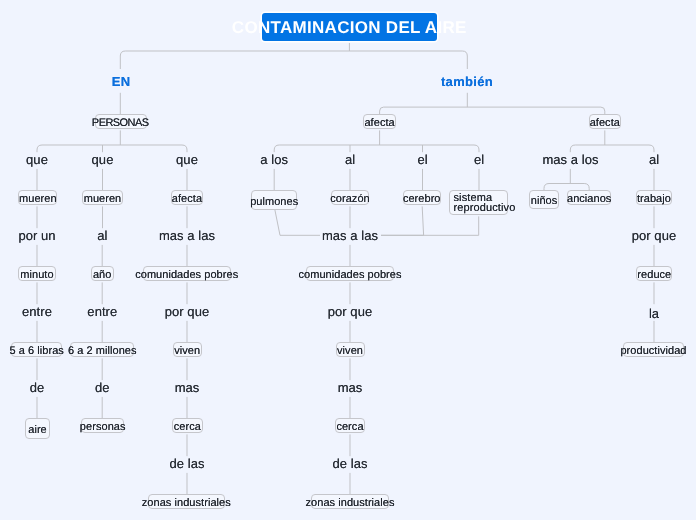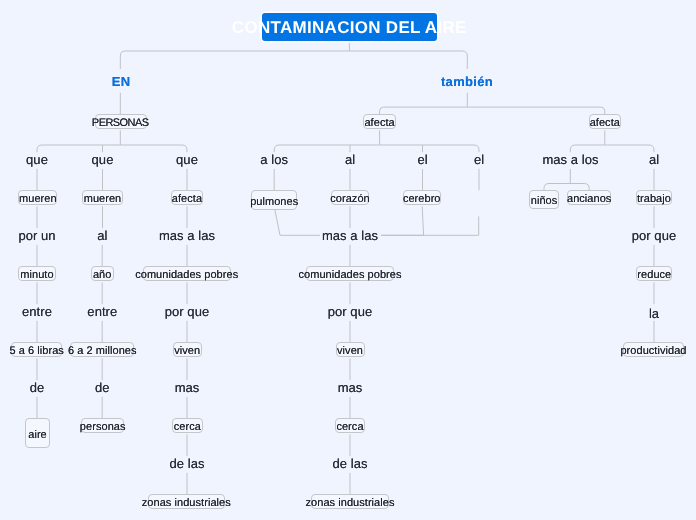--- a/index.html
+++ b/index.html
@@ -126,34 +126,38 @@
     <div class="node root" style="left:262px;top:12.6px;width:174.5px;height:28px">CONTAMINACION DEL AIRE</div>
     <div class="node caps" style="left:94.5px;top:114.3px;width:52px;height:14.6px">PERSONAS</div>
     <div class="node" style="left:363.45px;top:114.3px;width:32.3px;height:14.6px">afecta</div>
     <div class="node" style="left:588.6px;top:114.3px;width:32.4px;height:14.6px">afecta</div>
     <div class="node" style="left:18.3px;top:190.3px;width:39px;height:14.6px">mueren</div>
     <div class="node" style="left:82.3px;top:190.3px;width:40.4px;height:14.6px">mueren</div>
     <div class="node" style="left:170.7px;top:190.3px;width:32.6px;height:14.6px">afecta</div>
     <div class="node" style="left:251px;top:190.3px;width:46.4px;height:20px">pulmones</div>
     <div class="node" style="left:330.55px;top:190.3px;width:38.9px;height:14.6px">corazón</div>
     <div class="node" style="left:402.5px;top:190.3px;width:38.4px;height:14.6px">cerebro</div>
+    <div class="node multi" style="left:448.8px;top:190.3px;width:59.6px;height:24.6px">
+      <span>sistema</span>
+      <span class="ln2">reproductivo</span>
+    </div>
     <div class="node" style="left:528.85px;top:190.3px;width:30.3px;height:19px">niños</div>
     <div class="node" style="left:567.45px;top:190.3px;width:43.5px;height:14.6px">ancianos</div>
     <div class="node" style="left:635.6px;top:190.3px;width:36.6px;height:14.6px">trabajo</div>
     <div class="node" style="left:18.3px;top:266.3px;width:37.4px;height:14.6px">minuto</div>
     <div class="node" style="left:90.65px;top:266.3px;width:23.1px;height:14.6px">año</div>
     <div class="node" style="left:142.7px;top:266.3px;width:88px;height:14.6px">comunidades pobres</div>
     <div class="node" style="left:306px;top:266.3px;width:88px;height:14.6px">comunidades pobres</div>
     <div class="node" style="left:636.3px;top:266.3px;width:36px;height:14.6px">reduce</div>
     <div class="node" style="left:11.05px;top:342.3px;width:51.3px;height:14.6px">5 a 6 libras</div>
     <div class="node" style="left:70.3px;top:342.3px;width:64px;height:14.6px">6 a 2 millones</div>
     <div class="node" style="left:172.7px;top:342.3px;width:29px;height:14.6px">viven</div>
     <div class="node" style="left:335.5px;top:342.3px;width:29px;height:14.6px">viven</div>
     <div class="node" style="left:622.95px;top:342.3px;width:61.1px;height:14.6px">productividad</div>
-    <div class="node" style="left:25.3px;top:418.3px;width:24.4px;height:30px">aire</div>
+    <div class="node" style="left:25.3px;top:418.3px;width:24.4px;height:21px">aire</div>
     <div class="node" style="left:81.35px;top:418.3px;width:42.7px;height:14.6px">personas</div>
     <div class="node" style="left:171.95px;top:418.3px;width:30.7px;height:14.6px">cerca</div>
     <div class="node" style="left:334.65px;top:418.3px;width:30.7px;height:14.6px">cerca</div>
     <div class="node" style="left:147.65px;top:494.3px;width:77.3px;height:14.6px">zonas industriales</div>
     <div class="node" style="left:311.35px;top:494.3px;width:77.3px;height:14.6px">zonas industriales</div>
 
     <div class="lbl accent" style="left:121.1px;top:81px">EN</div>
     <div class="lbl accent" style="left:467px;top:81px">también</div>
     <div class="lbl" style="left:37px;top:160.5px">que</div>
     <div class="lbl" style="left:102.5px;top:160.5px">que</div>

